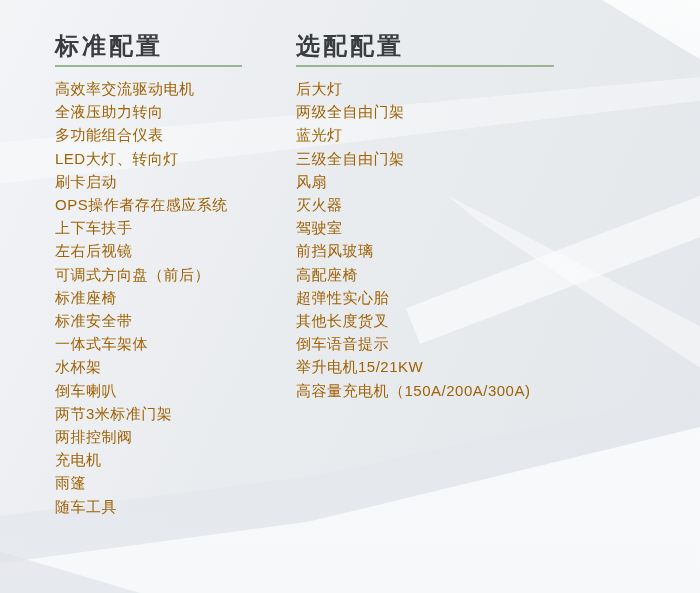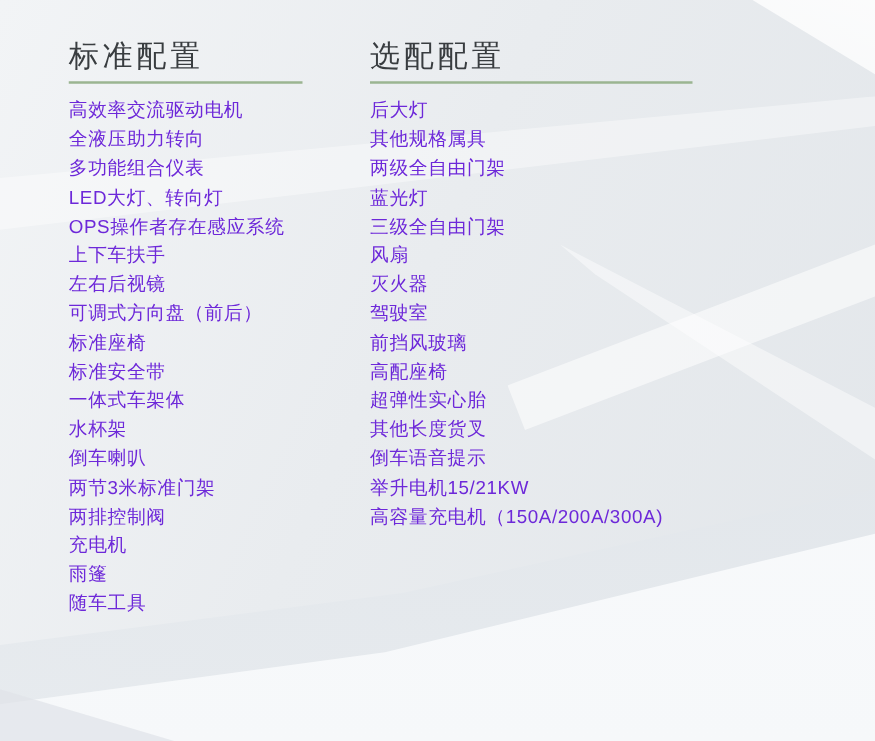--- a/index.html
+++ b/index.html
@@ -37,29 +37,29 @@
   }
   .bg-corner-gray{
     background:#dfe3e8;
     clip-path:polygon(0 93%,20% 100%,0 100%);
     opacity:.7;
   }
 
   .content{position:absolute;left:55px;top:33px;display:flex;}
   .col{width:241px;}
   .col-title{
-    margin:0;font-size:24px;font-weight:normal;letter-spacing:3px;
+    margin:0;font-size:24px;font-weight:bold;letter-spacing:3px;
     color:#393d40;line-height:26px;
   }
   .rule{height:2px;background:#9bb591;margin-top:6px;}
   .rule-std{width:187px;}
   .rule-opt{width:258px;}
   .items{margin-top:10px;}
   .spec-item{
-    font-size:15px;line-height:23.2px;color:#6d28d9;
+    font-size:15px;line-height:23.2px;color:#a16207;
     letter-spacing:.5px;white-space:nowrap;
   }
 </style>
 </head>
 <body>
 
 <div class="bg-shape bg-band-upper"></div>
 <div class="bg-shape bg-tri-topright"></div>
 <div class="bg-shape bg-strip-cross1"></div>
 <div class="bg-shape bg-strip-cross2"></div>
@@ -69,20 +69,21 @@
 
 <div class="content">
   <section class="col">
     <h2 class="col-title">标准配置</h2>
     <div class="rule rule-std"></div>
     <div class="items">
         <div class="spec-item">高效率交流驱动电机</div>
         <div class="spec-item">全液压助力转向</div>
         <div class="spec-item">多功能组合仪表</div>
         <div class="spec-item">LED大灯、转向灯</div>
+        <div class="spec-item">刷卡启动</div>
         <div class="spec-item">OPS操作者存在感应系统</div>
         <div class="spec-item">上下车扶手</div>
         <div class="spec-item">左右后视镜</div>
         <div class="spec-item">可调式方向盘（前后）</div>
         <div class="spec-item">标准座椅</div>
         <div class="spec-item">标准安全带</div>
         <div class="spec-item">一体式车架体</div>
         <div class="spec-item">水杯架</div>
         <div class="spec-item">倒车喇叭</div>
         <div class="spec-item">两节3米标准门架</div>
@@ -91,21 +92,20 @@
         <div class="spec-item">雨篷</div>
         <div class="spec-item">随车工具</div>
       </div>
   </section>
 
   <section class="col">
     <h2 class="col-title">选配配置</h2>
     <div class="rule rule-opt"></div>
     <div class="items">
         <div class="spec-item">后大灯</div>
-        <div class="spec-item">其他规格属具</div>
         <div class="spec-item">两级全自由门架</div>
         <div class="spec-item">蓝光灯</div>
         <div class="spec-item">三级全自由门架</div>
         <div class="spec-item">风扇</div>
         <div class="spec-item">灭火器</div>
         <div class="spec-item">驾驶室</div>
         <div class="spec-item">前挡风玻璃</div>
         <div class="spec-item">高配座椅</div>
         <div class="spec-item">超弹性实心胎</div>
         <div class="spec-item">其他长度货叉</div>

